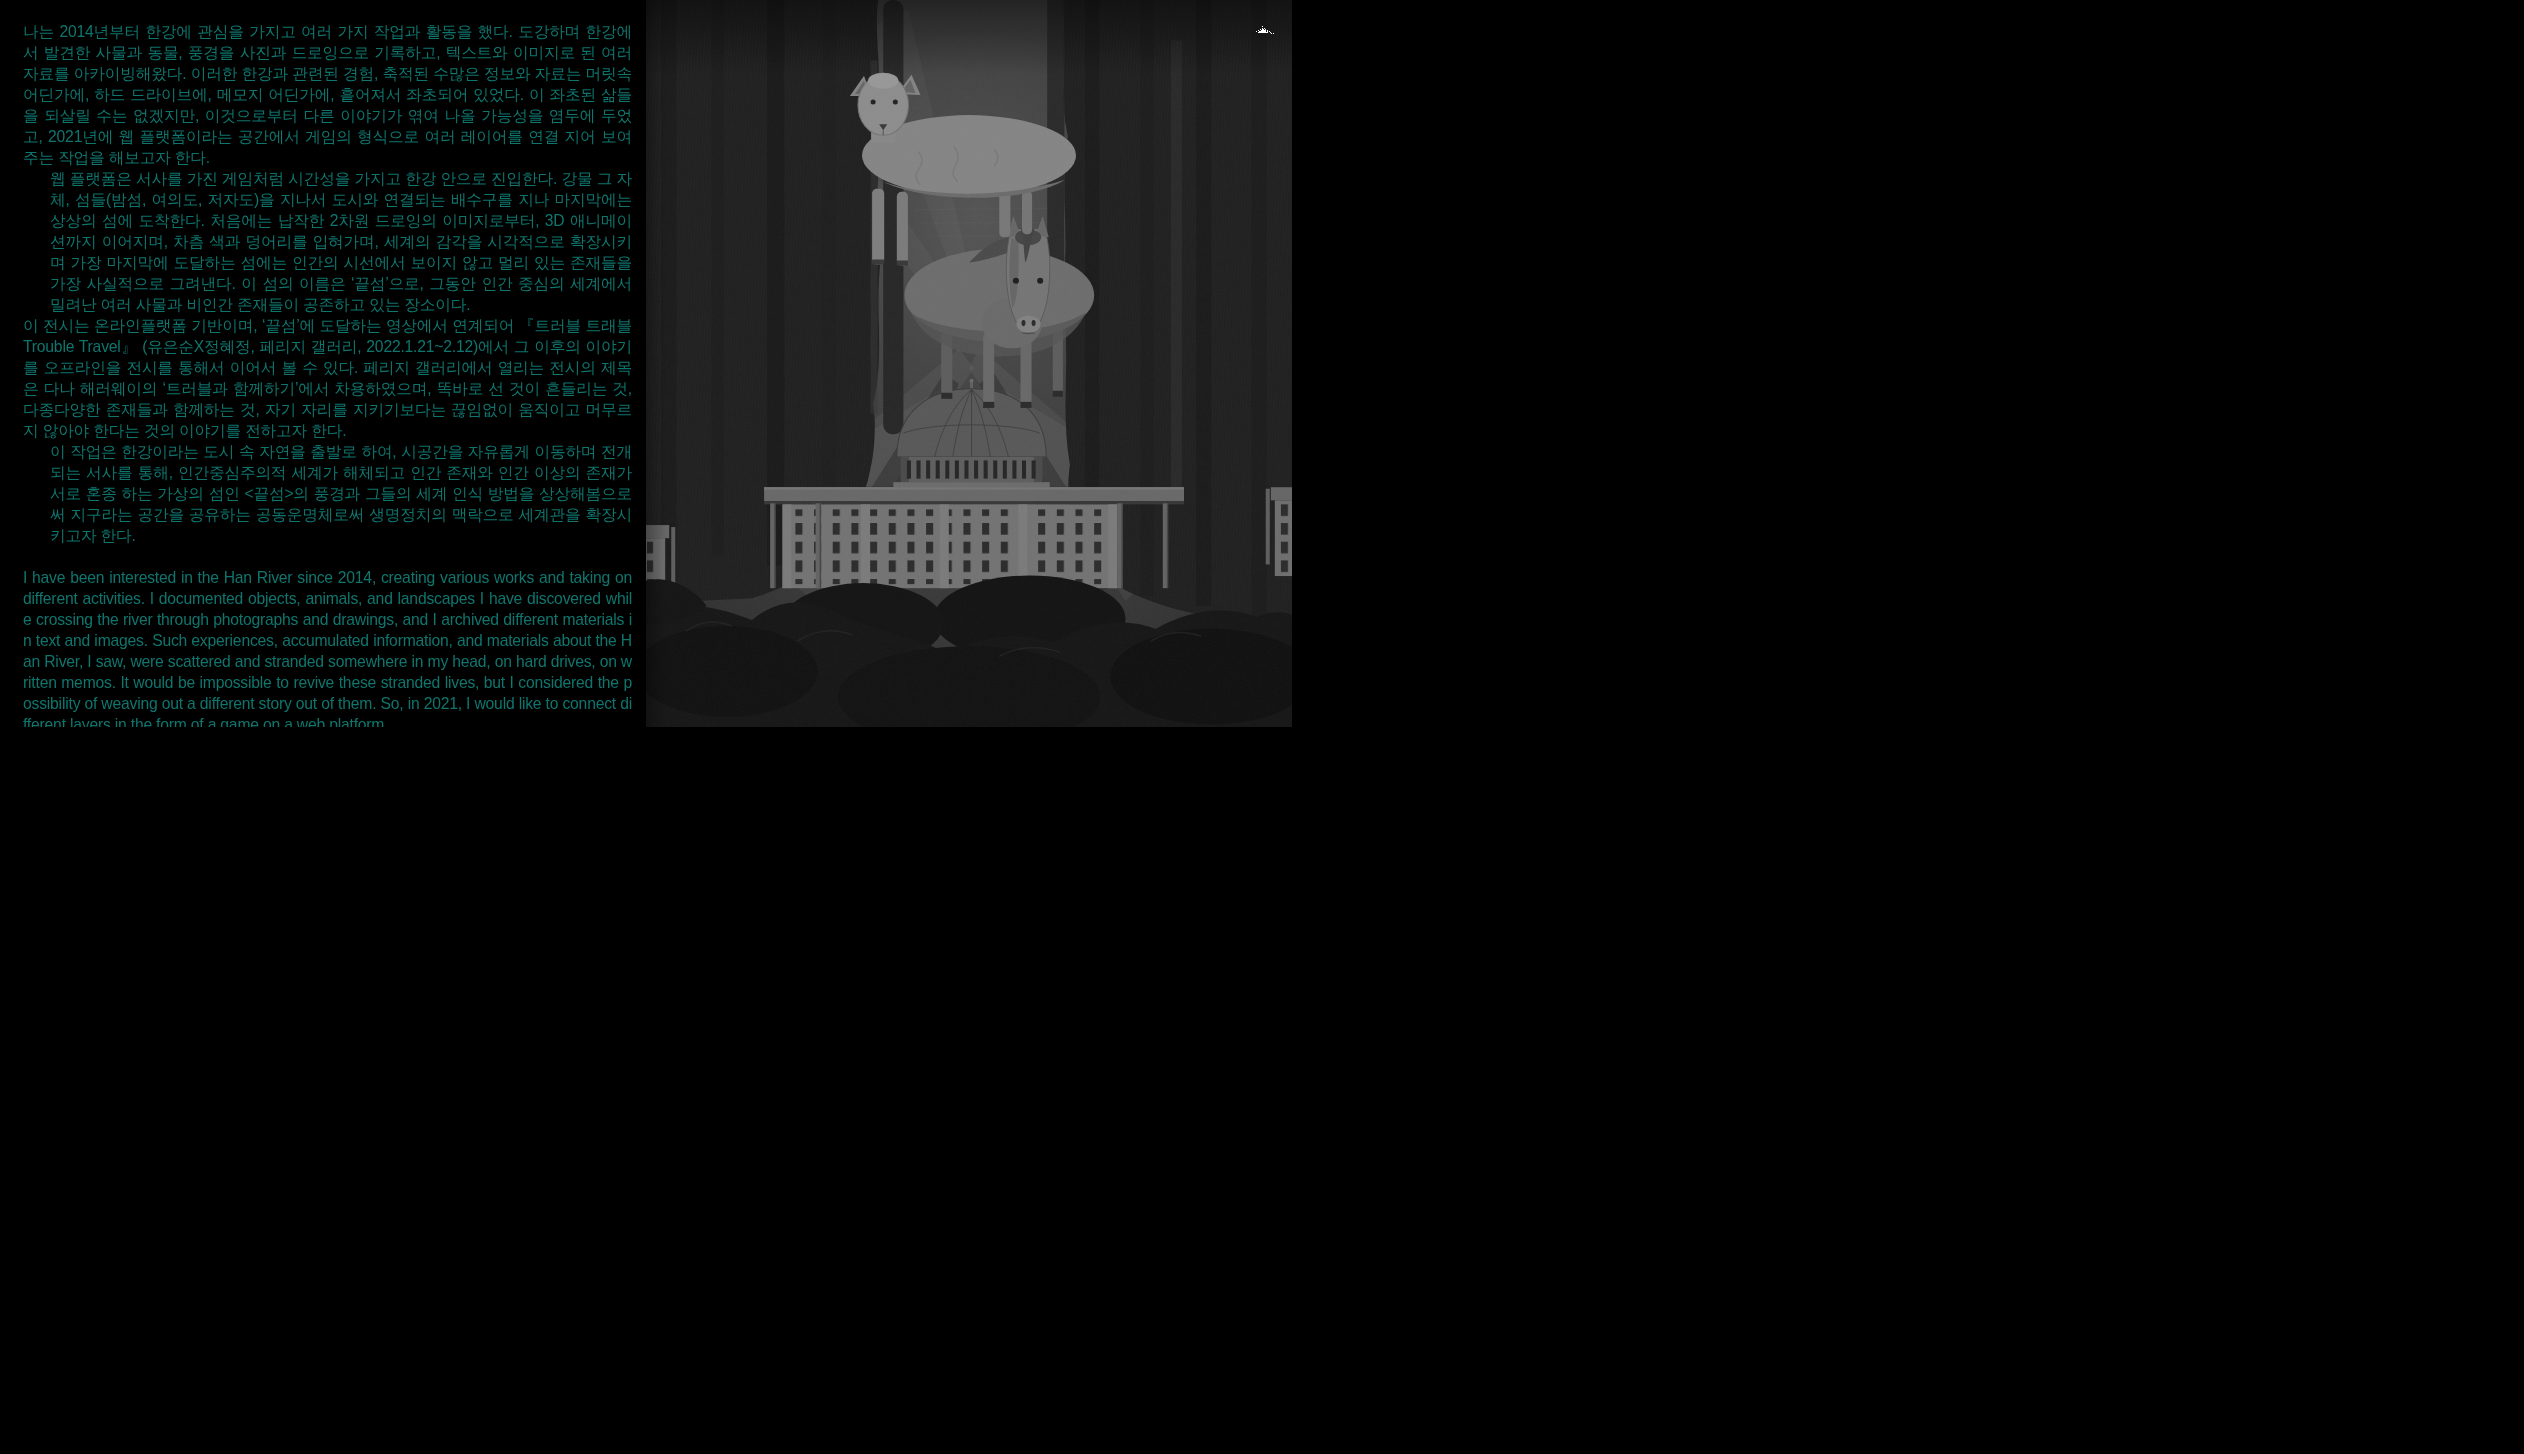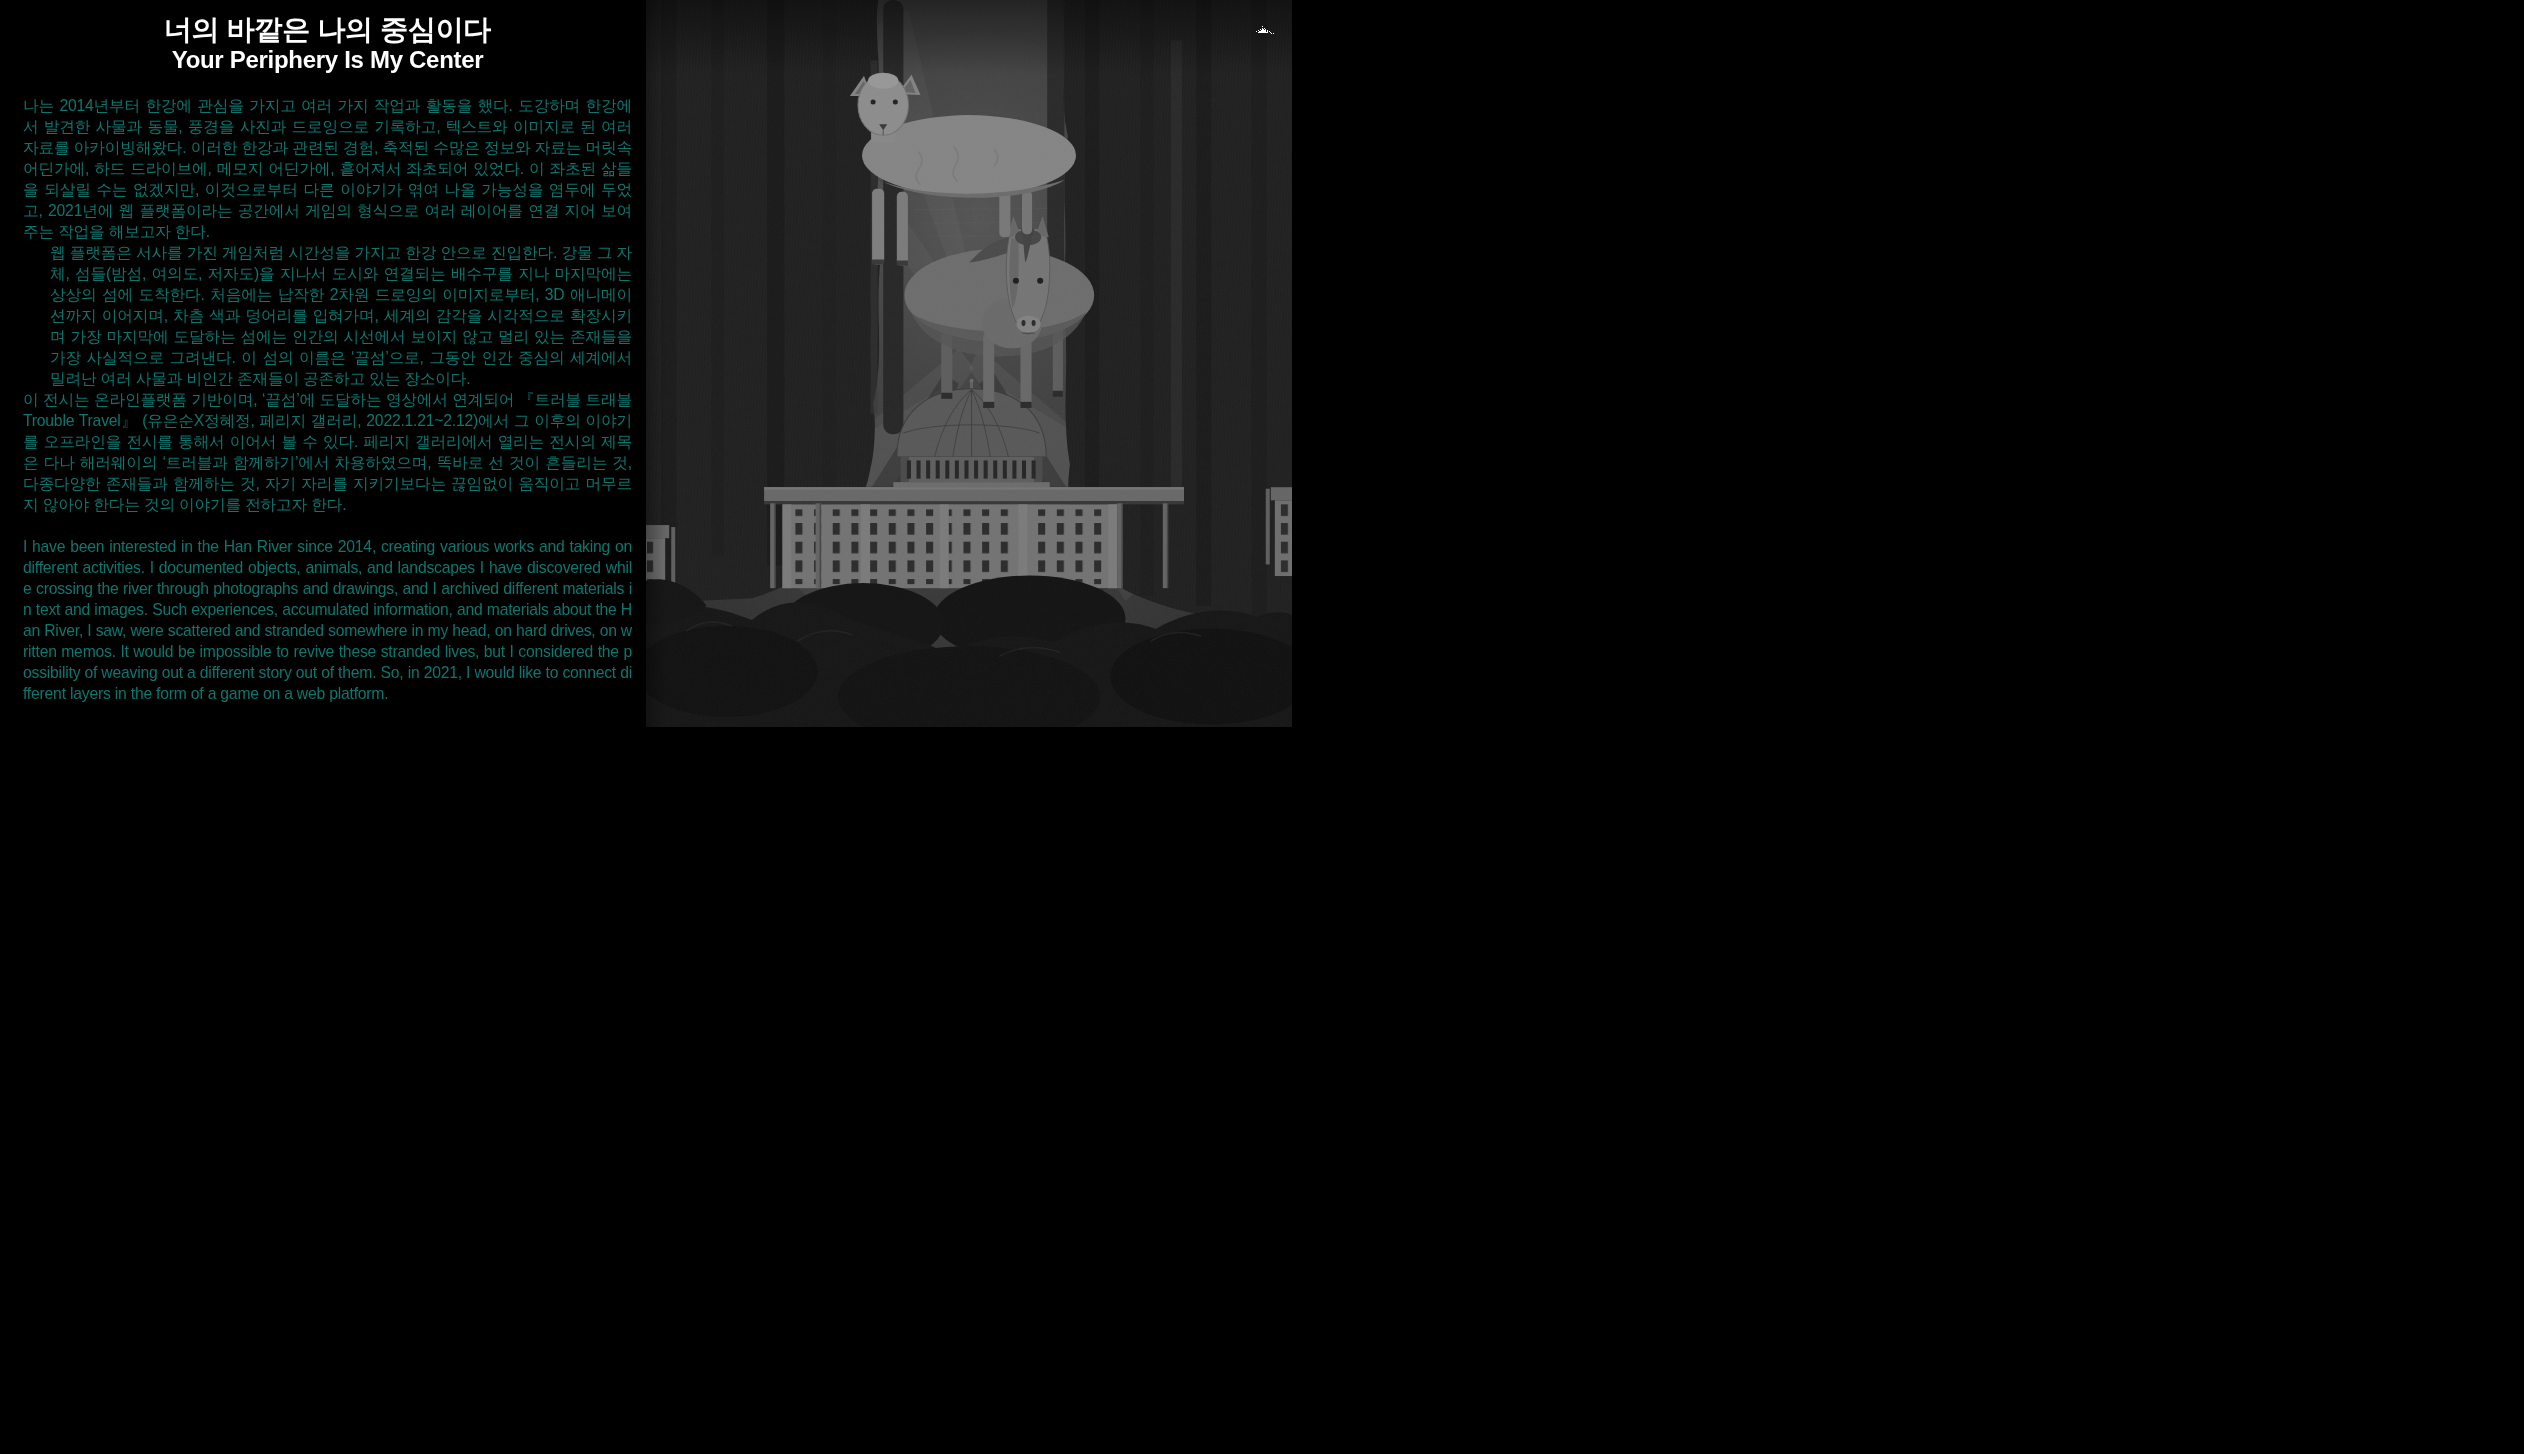--- a/index.html
+++ b/index.html
@@ -20,28 +20,25 @@
   .art-panel{position:absolute;left:646px;top:0;width:646px;height:727px;background:#383838;overflow:hidden;}
   .art-panel svg.scene{display:block;}
   .pixel-icon{position:absolute;left:609px;top:26px;width:20px;height:11px;cursor:pointer;}
 </style>
 </head>
 <body>
 
 <div class="page">
 
   <section class="text-panel">
-    <header class="titles">
-      <h1 class="title-ko">너의 바깥은 나의 중심이다</h1>
-      <h2 class="title-en">Your Periphery Is My Center</h2>
-    </header>
     <div class="body-text">
       <p>나는 2014년부터 한강에 관심을 가지고 여러 가지 작업과 활동을 했다. 도강하며 한강에서 발견한 사물과 동물, 풍경을 사진과 드로잉으로 기록하고, 텍스트와 이미지로 된 여러 자료를 아카이빙해왔다. 이러한 한강과 관련된 경험, 축적된 수많은 정보와 자료는 머릿속 어딘가에, 하드 드라이브에, 메모지 어딘가에, 흩어져서 좌초되어 있었다. 이 좌초된 삶들을 되살릴 수는 없겠지만, 이것으로부터 다른 이야기가 엮여 나올 가능성을 염두에 두었고, 2021년에 웹 플랫폼이라는 공간에서 게임의 형식으로 여러 레이어를 연결 지어 보여주는 작업을 해보고자 한다.</p>
       <p class="indent">웹 플랫폼은 서사를 가진 게임처럼 시간성을 가지고 한강 안으로 진입한다. 강물 그 자체, 섬들(밤섬, 여의도, 저자도)을 지나서 도시와 연결되는 배수구를 지나 마지막에는 상상의 섬에 도착한다. 처음에는 납작한 2차원 드로잉의 이미지로부터, 3D 애니메이션까지 이어지며, 차츰 색과 덩어리를 입혀가며, 세계의 감각을 시각적으로 확장시키며 가장 마지막에 도달하는 섬에는 인간의 시선에서 보이지 않고 멀리 있는 존재들을 가장 사실적으로 그려낸다. 이 섬의 이름은 ‘끝섬’으로, 그동안 인간 중심의 세계에서 밀려난 여러 사물과 비인간 존재들이 공존하고 있는 장소이다.</p>
       <p>이 전시는 온라인플랫폼 기반이며, ‘끝섬’에 도달하는 영상에서 연계되어 『트러블 트래블 Trouble Travel』 (유은순X정혜정, 페리지 갤러리, 2022.1.21~2.12)에서 그 이후의 이야기를 오프라인을 전시를 통해서 이어서 볼 수 있다. 페리지 갤러리에서 열리는 전시의 제목은 다나 해러웨이의 ‘트러블과 함께하기’에서 차용하였으며, 똑바로 선 것이 흔들리는 것, 다종다양한 존재들과 함께하는 것, 자기 자리를 지키기보다는 끊임없이 움직이고 머무르지 않아야 한다는 것의 이야기를 전하고자 한다.</p>
+      <p class="indent">이 작업은 한강이라는 도시 속 자연을 출발로 하여, 시공간을 자유롭게 이동하며 전개되는 서사를 통해, 인간중심주의적 세계가 해체되고 인간 존재와 인간 이상의 존재가 서로 혼종 하는 가상의 섬인 &lt;끝섬&gt;의 풍경과 그들의 세계 인식 방법을 상상해봄으로써 지구라는 공간을 공유하는 공동운명체로써 생명정치의 맥락으로 세계관을 확장시키고자 한다.</p>
       <p class="en-first">I have been interested in the Han River since 2014, creating various works and taking on different activities. I documented objects, animals, and landscapes I have discovered while crossing the river through photographs and drawings, and I archived different materials in text and images. Such experiences, accumulated information, and materials about the Han River, I saw, were scattered and stranded somewhere in my head, on hard drives, on written memos. It would be impossible to revive these stranded lives, but I considered the possibility of weaving out a different story out of them. So, in 2021, I would like to connect different layers in the form of a game on a web platform.</p>
 
     </div>
   </section>
 
   <section class="art-panel">
     <svg class="scene" width="646" height="727" viewBox="0 0 1280 1440" preserveAspectRatio="none">
       <defs>
         <radialGradient id="skyG" cx="50%" cy="34%" r="78%">
           <stop offset="0%" stop-color="#4a4a4a"></stop>

